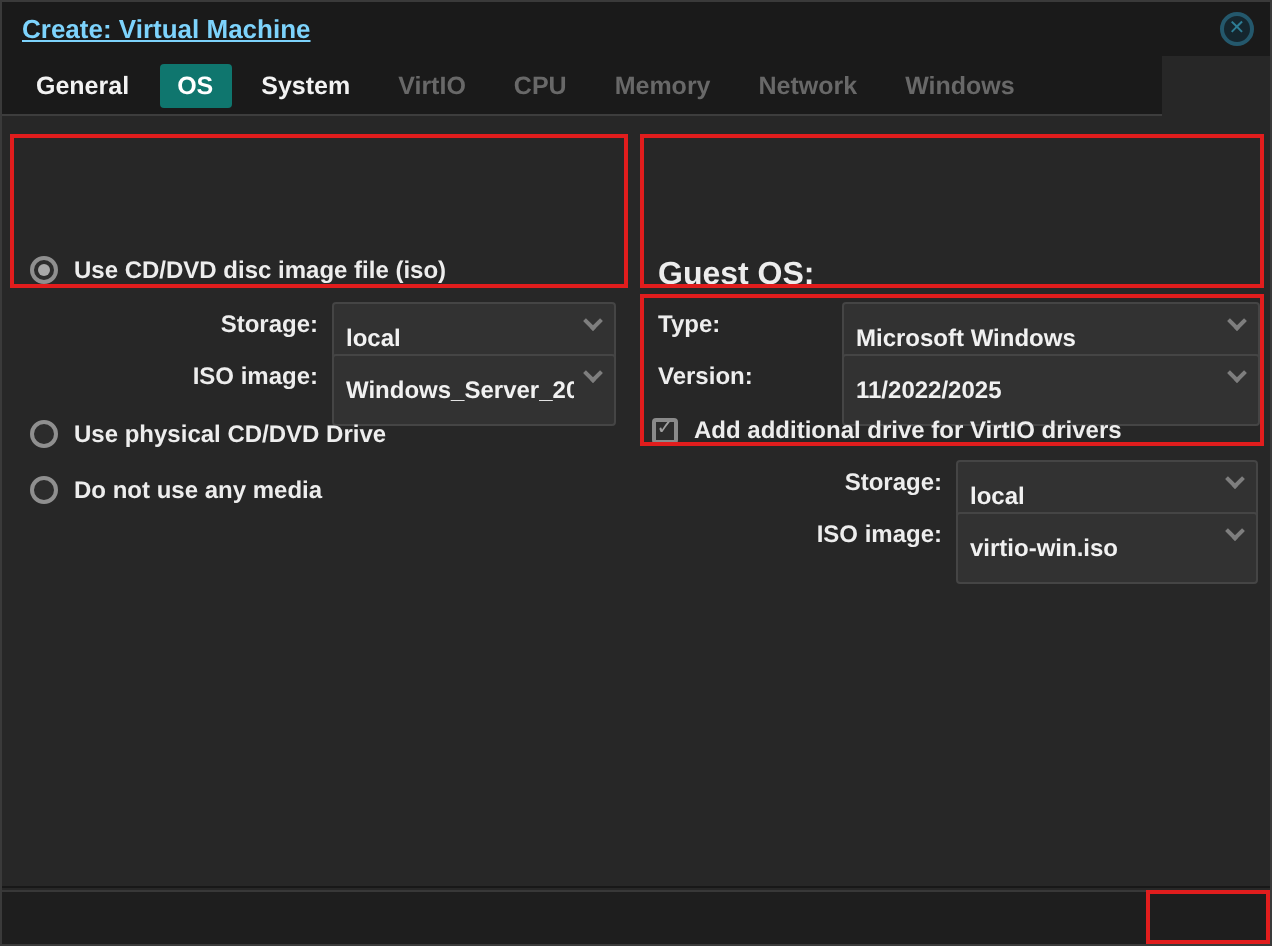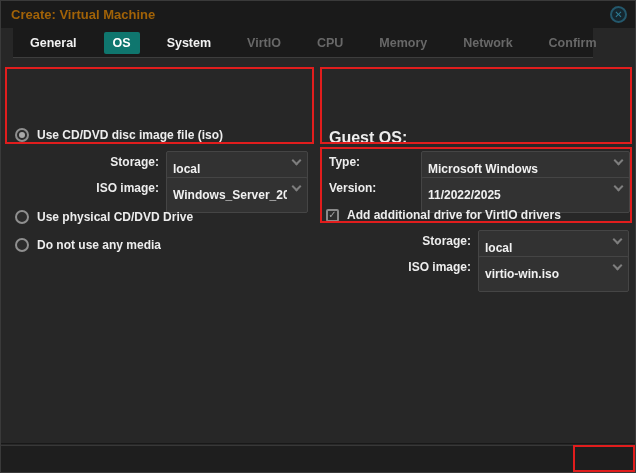--- a/index.html
+++ b/index.html
@@ -13,35 +13,35 @@
     font-weight:600; color:#ededed; font-size:12px;
   }
 
   
   .header {
     position:absolute; left:0; top:0; width:636px; height:27px;
     background:#1a1a1a;
   }
   .title {
     position:absolute; left:10px; top:6px;
-    font-size:13px; color:#a16207; font-weight:700;
+    font-size:13px; color:#7dd3fc; font-weight:700;text-decoration:underline;
   }
   .close-btn {
     position:absolute; right:10px; top:5px; width:17px; height:17px;
     border:2px solid #24586c; border-radius:50%;
     display:flex; align-items:center; justify-content:center;
     color:#2e7d95; font-size:10px; line-height:1; cursor:pointer;
     background:#15262e;
   }
 
   
   .tabbar {
-    position:absolute; left:12px; top:27px; width:580px; height:30px;
+    position:absolute; left:0; top:27px; width:580px; height:30px;
     background:#1a1a1a; display:flex; align-items:center;
-    padding-left:8px; gap:18px;
+    padding-left:8px; gap:6px;
     border-bottom:1px solid #3d3d3d;
   }
   .tab {
     padding:4px 9px; font-size:12.5px; color:#f2f2f2; border-radius:2px;
     cursor:pointer; white-space:nowrap;
   }
   .tab.active { background:#0f766e; color:#fff; }
   .tab.disabled { color:#686868; cursor:default; }
 
   
@@ -114,21 +114,21 @@
   </div>
 
   <div class="tabbar">
     <div class="tab">General</div>
     <div class="tab active">OS</div>
     <div class="tab">System</div>
     <div class="tab disabled">VirtIO</div>
     <div class="tab disabled">CPU</div>
     <div class="tab disabled">Memory</div>
     <div class="tab disabled">Network</div>
-    <div class="tab disabled">Confirm</div>
+    <div class="tab disabled">Windows</div>
   </div>
 
   <div class="content">
 
     <div class="radio-row" style="left:14px; top:70px;">
       <span class="radio checked"></span>
       <span>Use CD/DVD disc image file (iso)</span>
     </div>
 
     <span class="lbl ra" style="left:60px; top:97px; width:98px;">Storage:</span>

